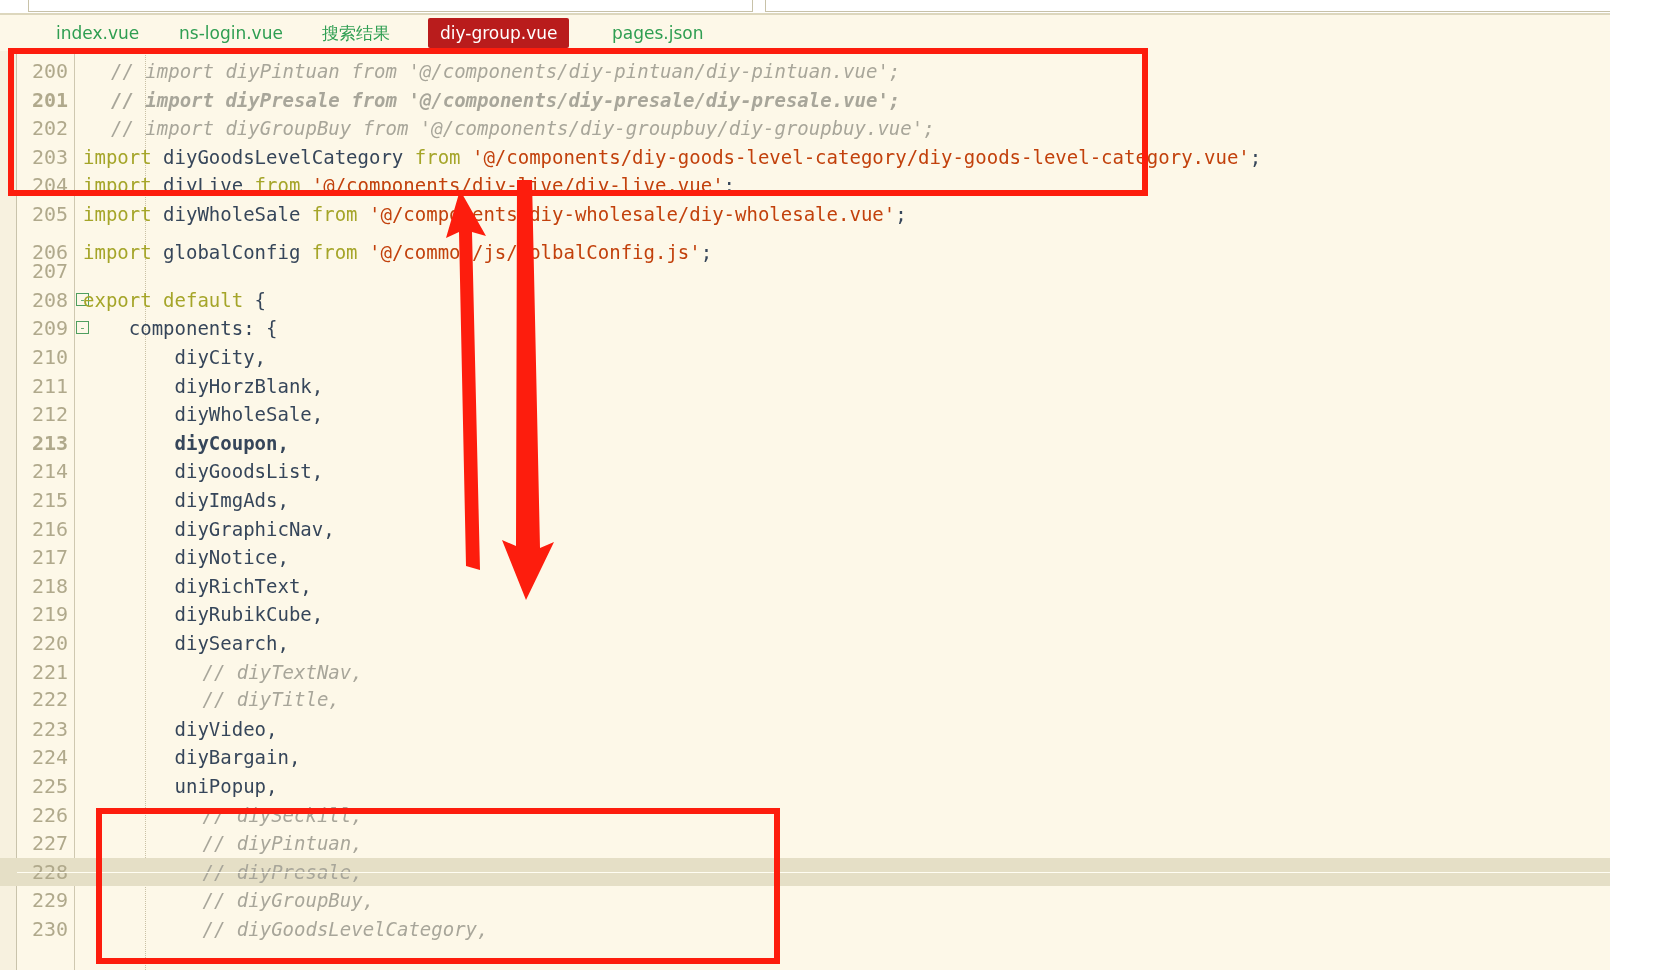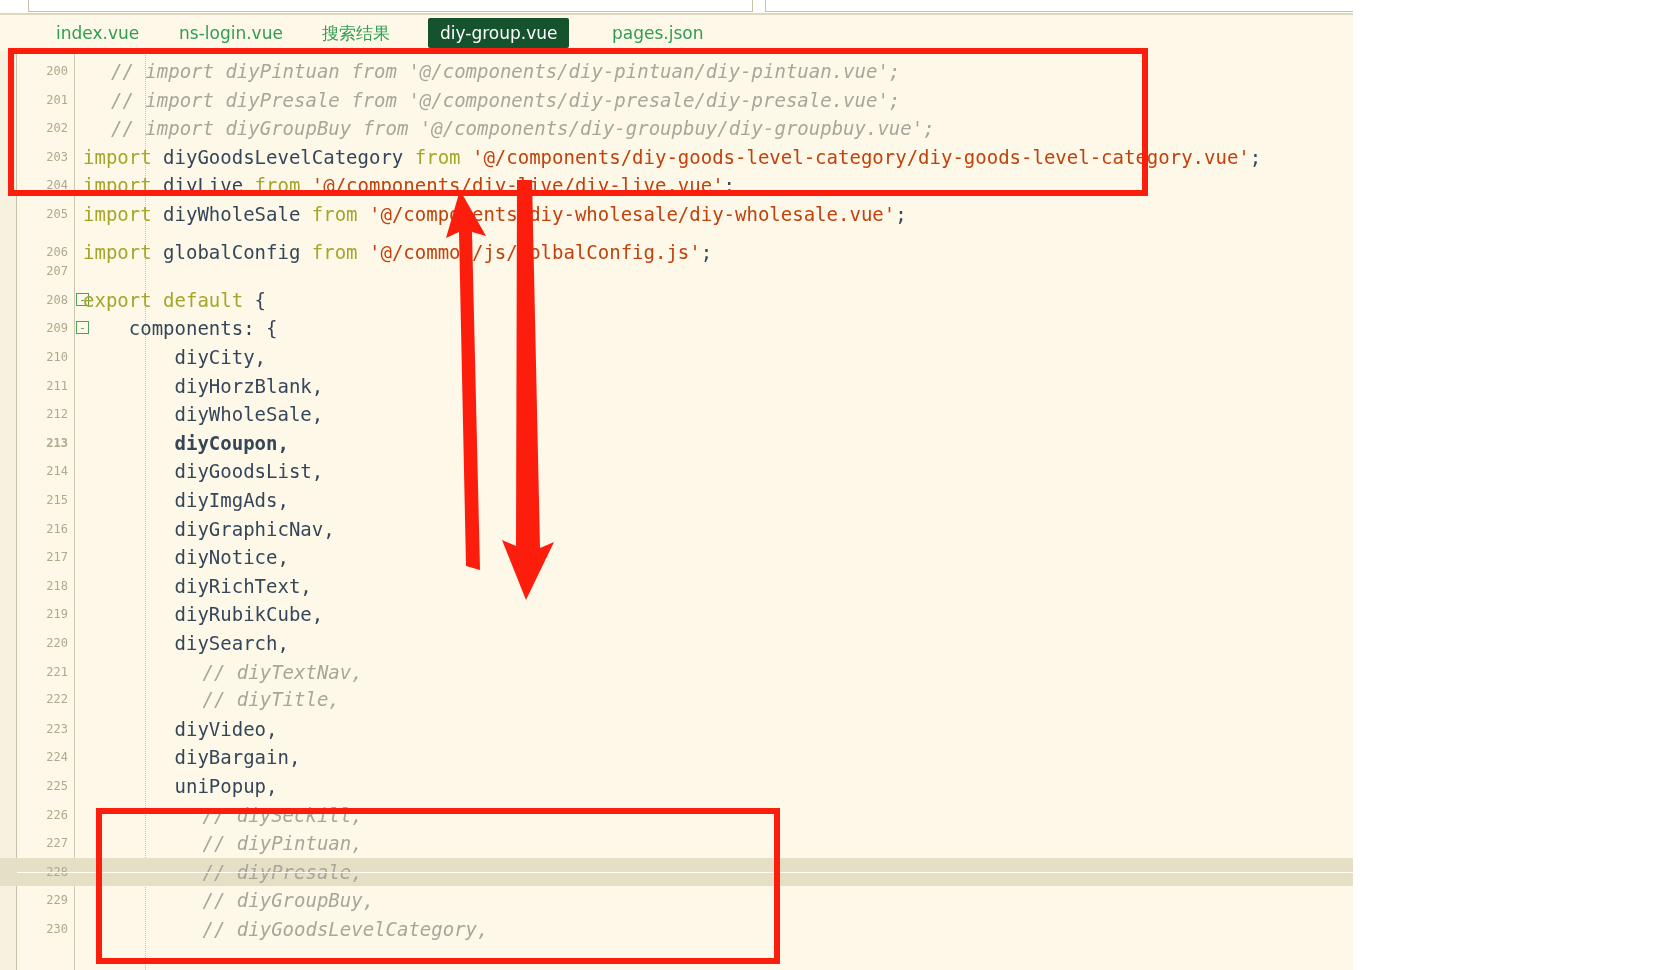--- a/index.html
+++ b/index.html
@@ -3,21 +3,21 @@
 <meta charset="utf-8">
 <title>diy-group.vue — code editor</title>
 <style>
   html, body {
     margin: 0;
     padding: 0;
     background: #ffffff;
   }
   #screen {
     position: relative;
-    width: 1353px;
+    width: 1610px;
     height: 970px;
     overflow: hidden;
     background: #fdf8e8;
     font-family: "DejaVu Sans Mono", "Liberation Mono", monospace;
   }
 
   
   .top-strip {
     position: absolute;
     left: 0; top: 0;
@@ -62,21 +62,21 @@
     height: 30px;
     line-height: 30px;
     font-family: "DejaVu Sans", "Liberation Sans", sans-serif;
     font-size: 17px;
     color: #2f9e52;
     padding: 0 12px;
     white-space: nowrap;
     box-sizing: border-box;
   }
   .tab.active {
-    background: #14532d;
+    background: #b91c1c;
     color: #ffffff;
     border-radius: 2px;
   }
 
   
   .editor {
     position: absolute;
     left: 0; top: 51px;
     width: 1659px; height: 919px;
     background: #fdf8e8;
@@ -120,21 +120,21 @@
     top: 50%;
     height: 1px;
     background: #fffdf2;
   }
   .lnum {
     position: absolute;
     left: 18px;
     width: 50px;
     text-align: right;
     color: #b0a98c;
-    font-size: 12px;
+    font-size: 20px;
   }
   .fold {
     position: absolute;
     left: 76px;
     width: 13px; height: 13px;
     top: 7px;
     border: 1px solid #4f9f5f;
     box-sizing: border-box;
     color: #4f9f5f;
     font-size: 11px;
@@ -187,21 +187,21 @@
       <div class="tab active" style="left: 428px;">diy-group.vue</div>
       <div class="tab" style="left: 600px;">pages.json</div>
     </div>
 
   <div class="editor">
     <div class="left-rail"></div>
     <div class="gutter-rule"></div>
     <div class="indent-guide"></div>
     <div id="code-lines">
         <div class="line" style="top: 6px;"><span class="lnum">200</span><span class="code"><span class="comment">// import diyPintuan from '@/components/diy-pintuan/diy-pintuan.vue';</span></span></div>
-        <div class="line" style="top: 34.6px;"><span class="lnum">201</span><span class="code"><span class="comment">// import diyPresale from '@/components/diy-presale/diy-presale.vue';</span></span></div>
+        <div class="line" style="top: 34.6px; font-weight: bold;"><span class="lnum">201</span><span class="code"><span class="comment">// import diyPresale from '@/components/diy-presale/diy-presale.vue';</span></span></div>
         <div class="line" style="top: 63.2px;"><span class="lnum">202</span><span class="code"><span class="comment">// import diyGroupBuy from '@/components/diy-groupbuy/diy-groupbuy.vue';</span></span></div>
         <div class="line" style="top: 91.8px;"><span class="lnum">203</span><span class="code"><span class="kw">import</span><span class="ident"> diyGoodsLevelCategory </span><span class="kw">from</span><span class="str"> '@/components/diy-goods-level-category/diy-goods-level-category.vue'</span><span class="punc">;</span></span></div>
         <div class="line" style="top: 120.4px;"><span class="lnum">204</span><span class="code"><span class="kw">import</span><span class="ident"> diyLive </span><span class="kw">from</span><span class="str"> '@/components/diy-live/diy-live.vue'</span><span class="punc">;</span></span></div>
         <div class="line" style="top: 149px;"><span class="lnum">205</span><span class="code"><span class="kw">import</span><span class="ident"> diyWholeSale </span><span class="kw">from</span><span class="str"> '@/components/diy-wholesale/diy-wholesale.vue'</span><span class="punc">;</span></span></div>
         <div class="line" style="top: 187px; padding-left: 48px;"><span class="lnum">206</span><span class="code"><span class="kw">import</span><span class="ident"> globalConfig </span><span class="kw">from</span><span class="str"> '@/common/js/golbalConfig.js'</span><span class="punc">;</span></span></div>
         <div class="line" style="top: 206.2px;"><span class="lnum">207</span><span class="code"></span></div>
         <div class="line" style="top: 234.8px;"><span class="lnum">208</span><span class="fold">-</span><span class="code"><span class="kw">export default</span><span class="punc"> {</span></span></div>
         <div class="line" style="top: 263.4px;"><span class="lnum">209</span><span class="fold">-</span><span class="code"><span class="ident">    components</span><span class="punc">: {</span></span></div>
         <div class="line" style="top: 292px;"><span class="lnum">210</span><span class="code"><span class="ident">        diyCity,</span></span></div>
         <div class="line" style="top: 320.6px;"><span class="lnum">211</span><span class="code"><span class="ident">        diyHorzBlank,</span></span></div>

